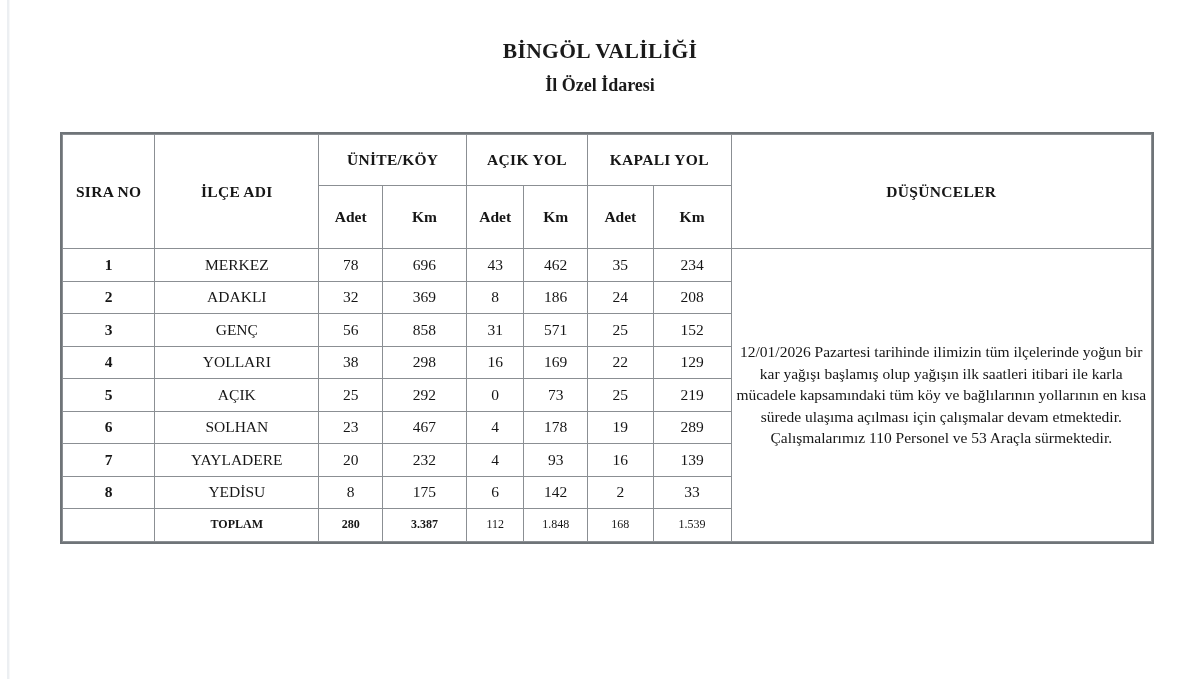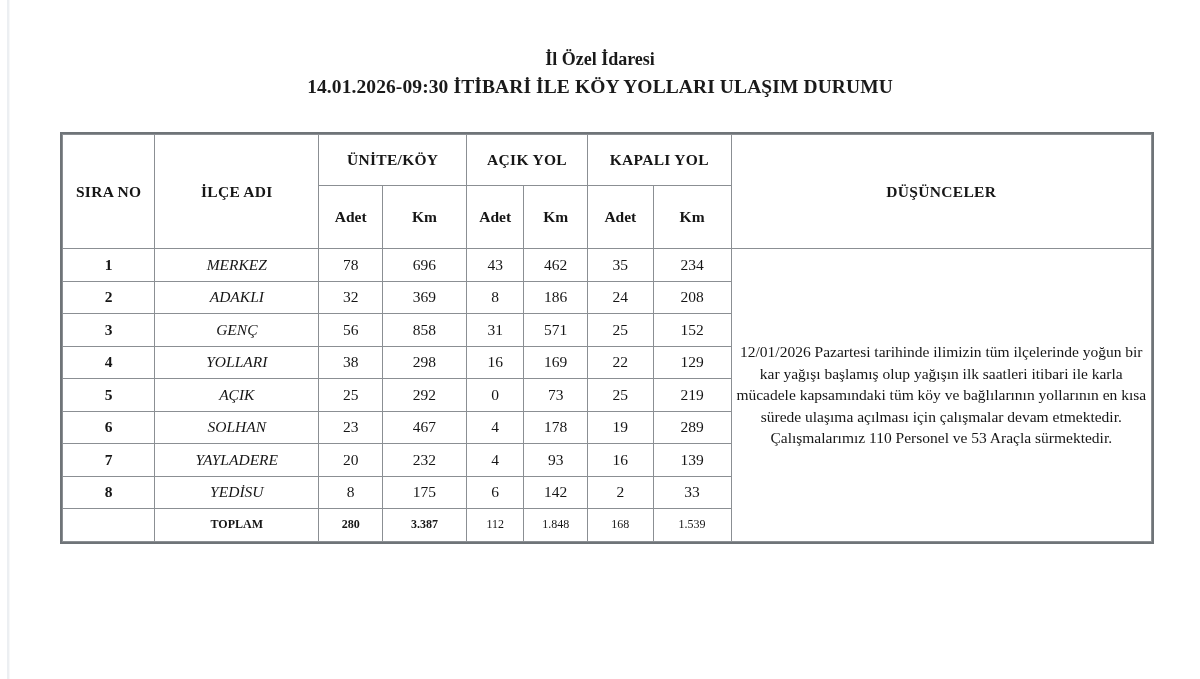--- a/index.html
+++ b/index.html
@@ -129,21 +129,20 @@
 
   td.row-no {
     height: 31.5px;
     font-weight: bold;
     font-size: 15px;
   }
   td.row-name {
     text-align: left;
     padding-left: 9px;
     font-size: 16px;
-    font-style: italic;
   }
   td.num {
     font-size: 15.5px;
   }
 
   tr.total td {
     font-size: 12px;
   }
   td.total-label {
     text-align: left;
@@ -173,22 +172,22 @@
 </style>
 </head>
 <body>
 
 <div class="page-edge"></div>
 <div class="page-edge2"></div>
 
 <div class="sheet">
 
   <div class="titles">
+    <div class="title-line1">BİNGÖL VALİLİĞİ</div>
     <div class="title-line2">İl Özel İdaresi</div>
-    <div class="title-line3">14.01.2026-09:30 İTİBARİ İLE KÖY YOLLARI ULAŞIM DURUMU</div>
   </div>
 
   <div class="table-wrap">
     <table class="grid">
       <colgroup>
         <col class="c-no">
           <col class="c-ilce">
         <col class="c-a1">
           <col class="c-k1">
         <col class="c-a2">

